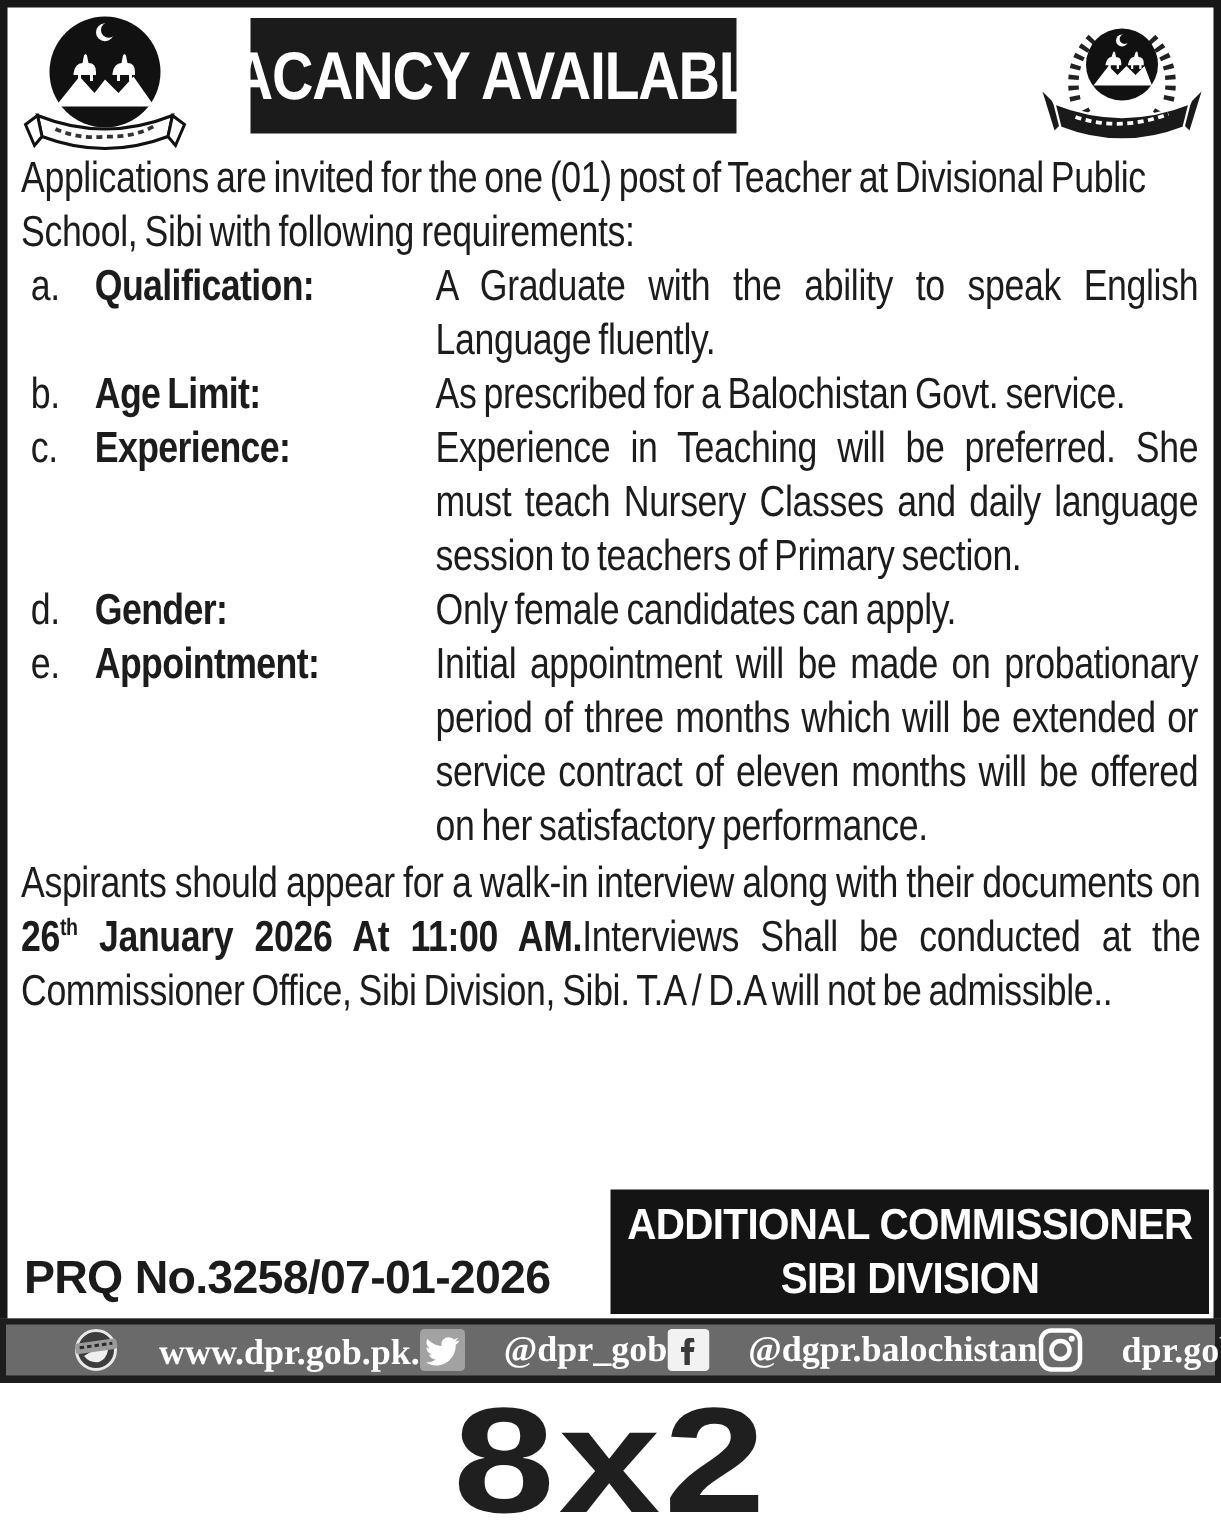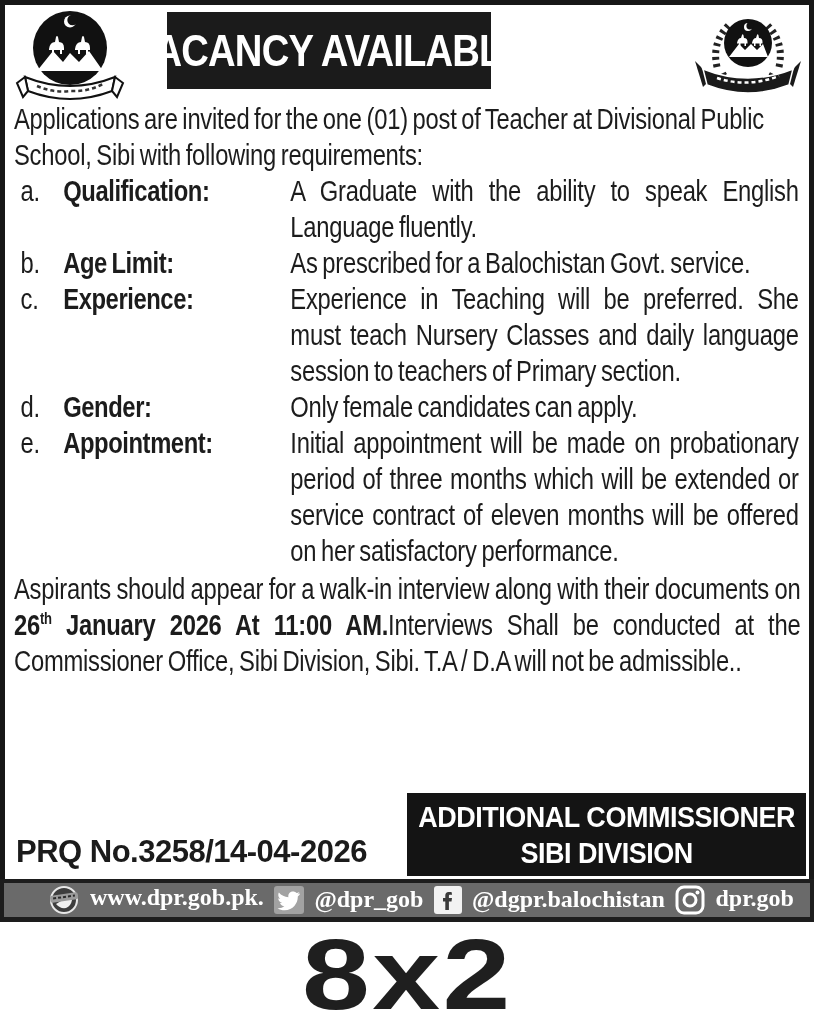--- a/index.html
+++ b/index.html
@@ -66,21 +66,21 @@
   
   .footer-bar {
     position: absolute; left: -5px; right: -5px; bottom: -5px; height: 43px;
     background: #6a6a6a;
     border: 4px solid #1d1d1d; border-bottom-width: 5px;
     display: flex; align-items: center; justify-content: space-between;
     padding: 0 16px 0 44px;
     font-family: "Liberation Serif", serif; font-weight: bold;
     font-size: 24px; color: #ffffff;
   }
-  .social { display: flex; align-items: flex-start; gap: 10px; white-space: nowrap; }
+  .social { display: flex; align-items: flex-end; gap: 26px; white-space: nowrap; }
   .social .ic { display: inline-flex; flex: 0 0 auto; }
 
   
   .size-label {
     position: absolute; left: 0; top: 925px; width: 814px; height: 99px;
     display: flex; align-items: center; justify-content: center;
   }
   .size-label span {
     font-weight: bold; font-size: 100px; color: #1f1f1f; letter-spacing: 2px;
     display: inline-block; transform: scaleX(1.22);
@@ -164,21 +164,21 @@
       </div>
       <div class="req-row">
         <span class="req-marker">e.</span>
         <span class="req-label">Appointment:</span>
         <span class="req-desc">Initial appointment will be made on probationary period of three months which will be extended or service contract of eleven months will be offered on her satisfactory performance.</span>
       </div>
 
       <p class="closing"><span>Aspirants should appear for a walk-in interview along with their documents on </span><b><span>26</span><sup>th</sup><span> January 2026 At 11:00 AM.</span></b><span>Interviews Shall be conducted at the Commissioner Office, Sibi Division, Sibi. T.A / D.A will not be admissible..</span></p>
     </div>
 
-    <div class="prq">PRQ No.3258/14-04-2026</div>
+    <div class="prq">PRQ No.3258/07-01-2026</div>
 
     <div class="comm-box">
       <div>ADDITIONAL COMMISSIONER</div>
       <div>SIBI DIVISION</div>
     </div>
 
     <div class="footer-bar">
       <span class="social">
         <span class="ic">
           <svg width="32" height="32" viewBox="0 0 32 32">

